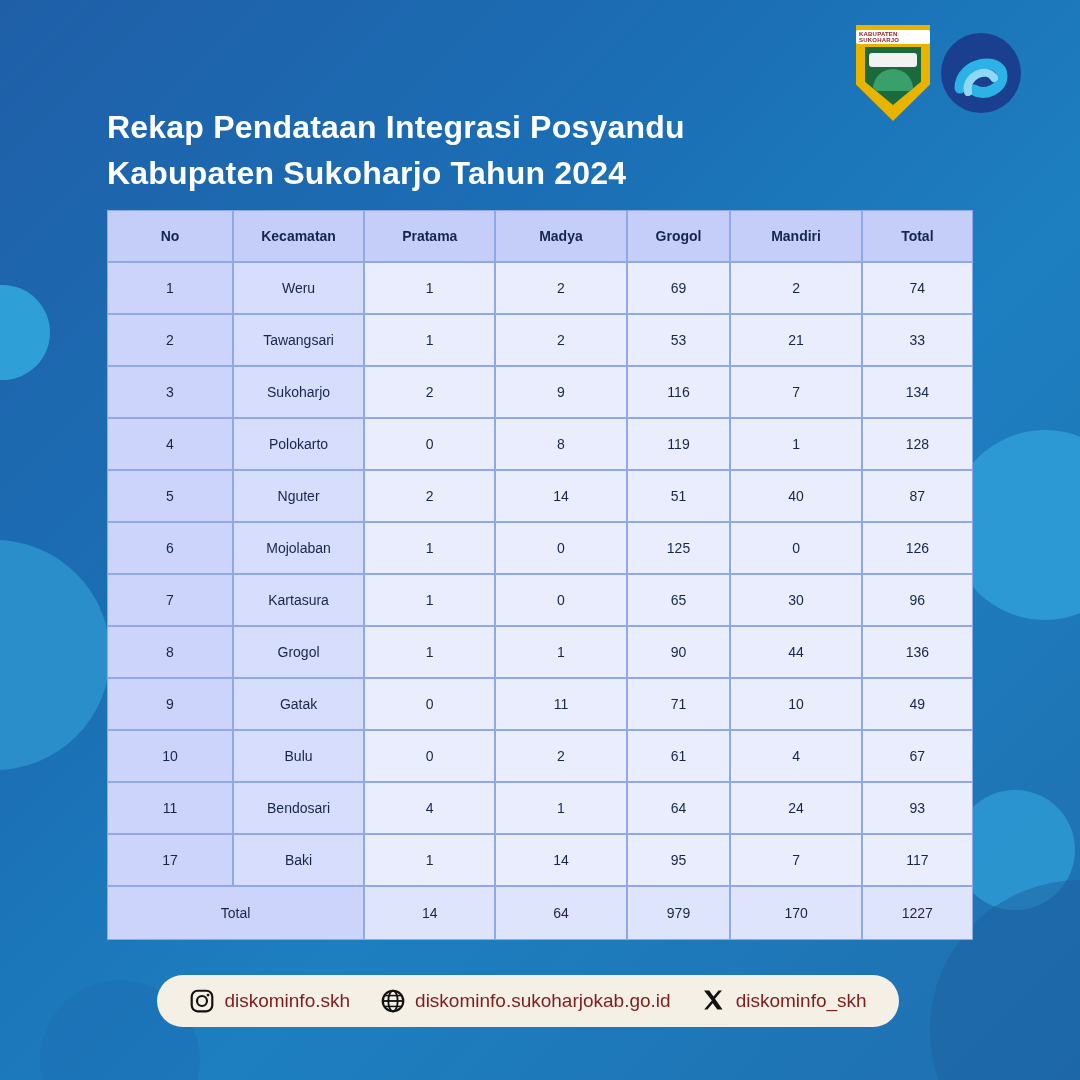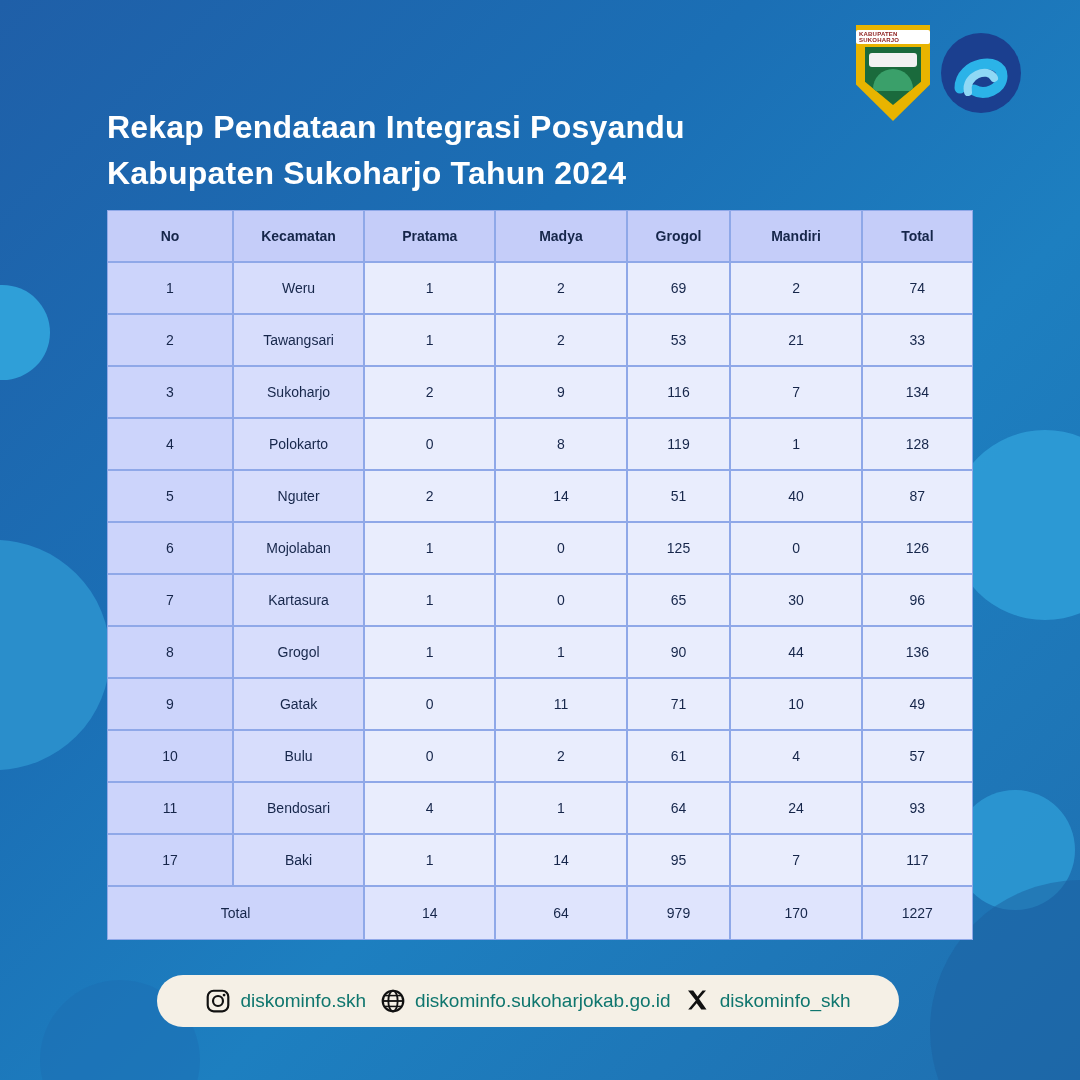--- a/index.html
+++ b/index.html
@@ -90,22 +90,22 @@
   .source {
     position: absolute; right: 107px; top: 940px;
     color: #ffffff; font-size: 18px;
   }
 
   
   .footer {
     position: absolute; left: 157px; top: 975px;
     width: 742px; height: 52px;
     background: #f5f0e6; border-radius: 26px;
-    display: flex; align-items: center; justify-content: center; gap: 14px;
-    color: #0f766e; font-size: 19px;
+    display: flex; align-items: center; justify-content: center; gap: 30px;
+    color: #7f1d1d; font-size: 19px;
   }
   .footer .item { display: flex; align-items: center; gap: 9px; }
   .ico { width: 26px; height: 26px; display: inline-block; }
 </style>
 </head>
 <body>
 
 <div id="poster">
 
   <div class="deco deco-1"></div>
@@ -229,21 +229,21 @@
           <td>10</td>
           <td>49</td>
         </tr>
         <tr>
           <td>10</td>
           <td>Bulu</td>
           <td>0</td>
           <td>2</td>
           <td>61</td>
           <td>4</td>
-          <td>57</td>
+          <td>67</td>
         </tr>
         <tr>
           <td>11</td>
           <td>Bendosari</td>
           <td>4</td>
           <td>1</td>
           <td>64</td>
           <td>24</td>
           <td>93</td>
         </tr>

